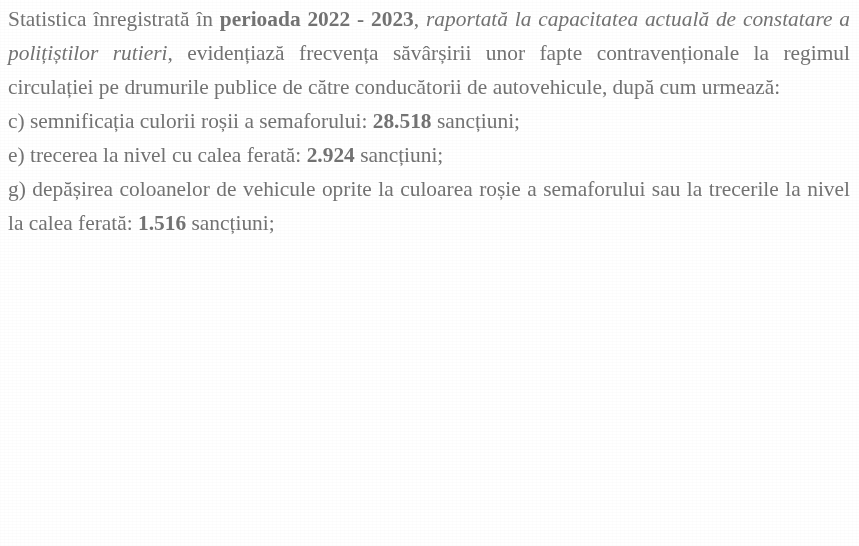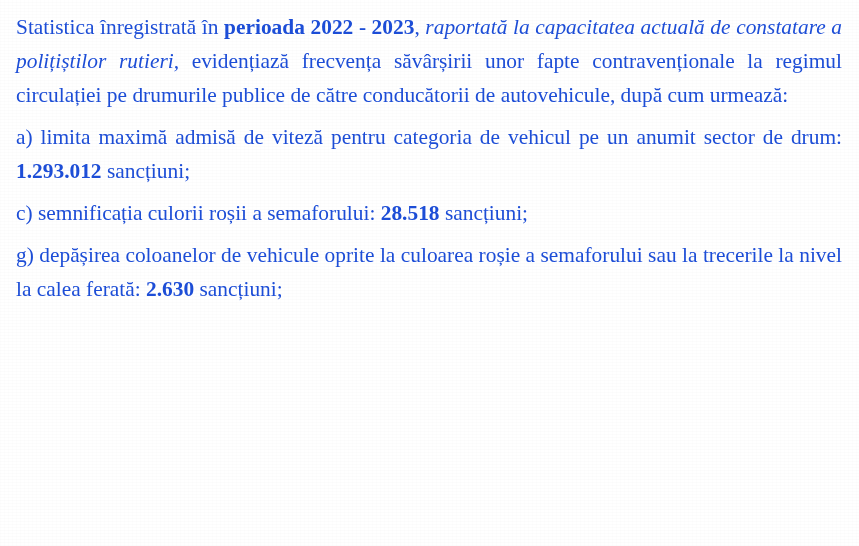--- a/index.html
+++ b/index.html
@@ -22,23 +22,23 @@
     background: #ffffff;
     box-sizing: border-box;
     padding: 2px 9px 0 8px;
   }
 
   .para {
     font-size: 21.4px;
     line-height: 34px;
     text-align: justify;
     text-justify: inter-word;
-    margin: 8px;
+    margin: 0;
     padding: 0;
-    color: #1d4ed8;
+    color: #737373;
     -webkit-font-smoothing: antialiased;
     hyphens: none;
   }
 
   
   .para { text-align-last: left; }
 
   b, .b {
     font-weight: bold;
   }
@@ -57,25 +57,25 @@
       repeating-linear-gradient(90deg, rgba(0,0,0,0.35) 0px, rgba(0,0,0,0) 1px, rgba(0,0,0,0) 4px);
   }
 </style>
 </head>
 <body>
 
 <div id="page">
 
   <p class="para"><span>Statistica înregistrată în </span><b>perioada 2022 - 2023</b><span>, </span><i>raportată la capacitatea actuală de constatare a polițiștilor rutieri,</i><span> evidențiază frecvența săvârșirii unor fapte contravenționale la regimul circulației pe drumurile publice de către conducătorii de autovehicule, după cum urmează:</span></p>
 
-  <p class="para"><span>a)</span><span> limita maximă admisă de viteză pentru categoria de vehicul pe un anumit sector de drum: </span><b>1.293.012</b><span> sancțiuni;</span></p>
 
 
   <p class="para"><span>c)</span><span> semnificația culorii roșii a semaforului: </span><b>28.518</b><span> sancțiuni;</span></p>
 
 
+  <p class="para"><span>e)</span><span> trecerea la nivel cu calea ferată: </span><b>2.924</b><span> sancțiuni;</span></p>
 
 
-  <p class="para"><span>g)</span><span> depășirea coloanelor de vehicule oprite la culoarea roșie a semaforului sau la trecerile la nivel la calea ferată: </span><b>2.630</b><span> sancțiuni;</span></p>
+  <p class="para"><span>g)</span><span> depășirea coloanelor de vehicule oprite la culoarea roșie a semaforului sau la trecerile la nivel la calea ferată: </span><b>1.516</b><span> sancțiuni;</span></p>
 
 
   <div id="grain"></div>
 </div>
 
 </body></html>

